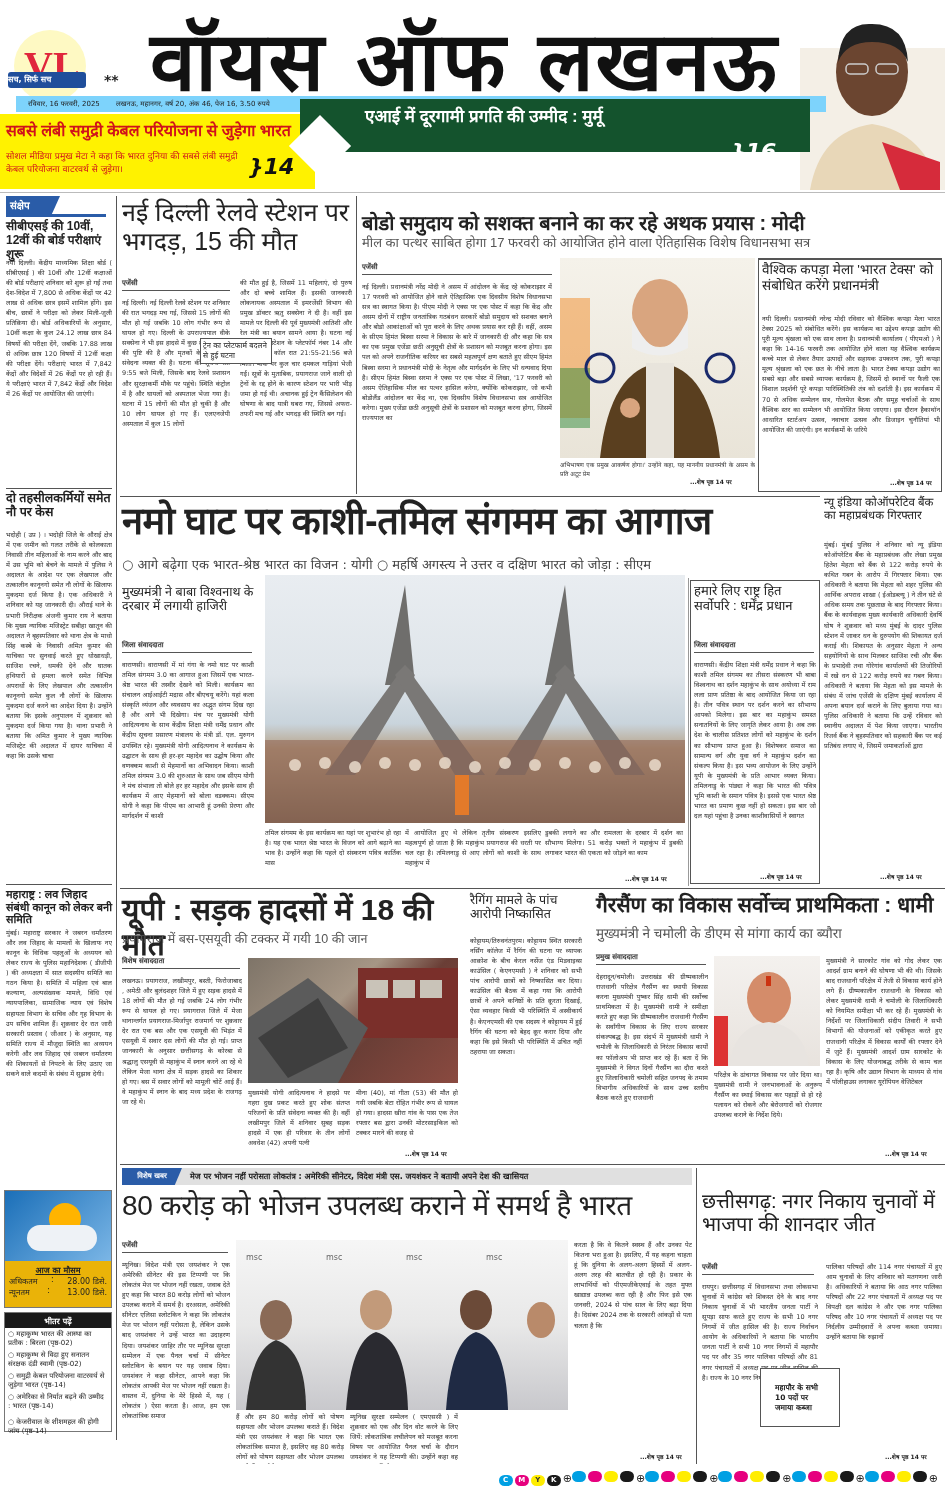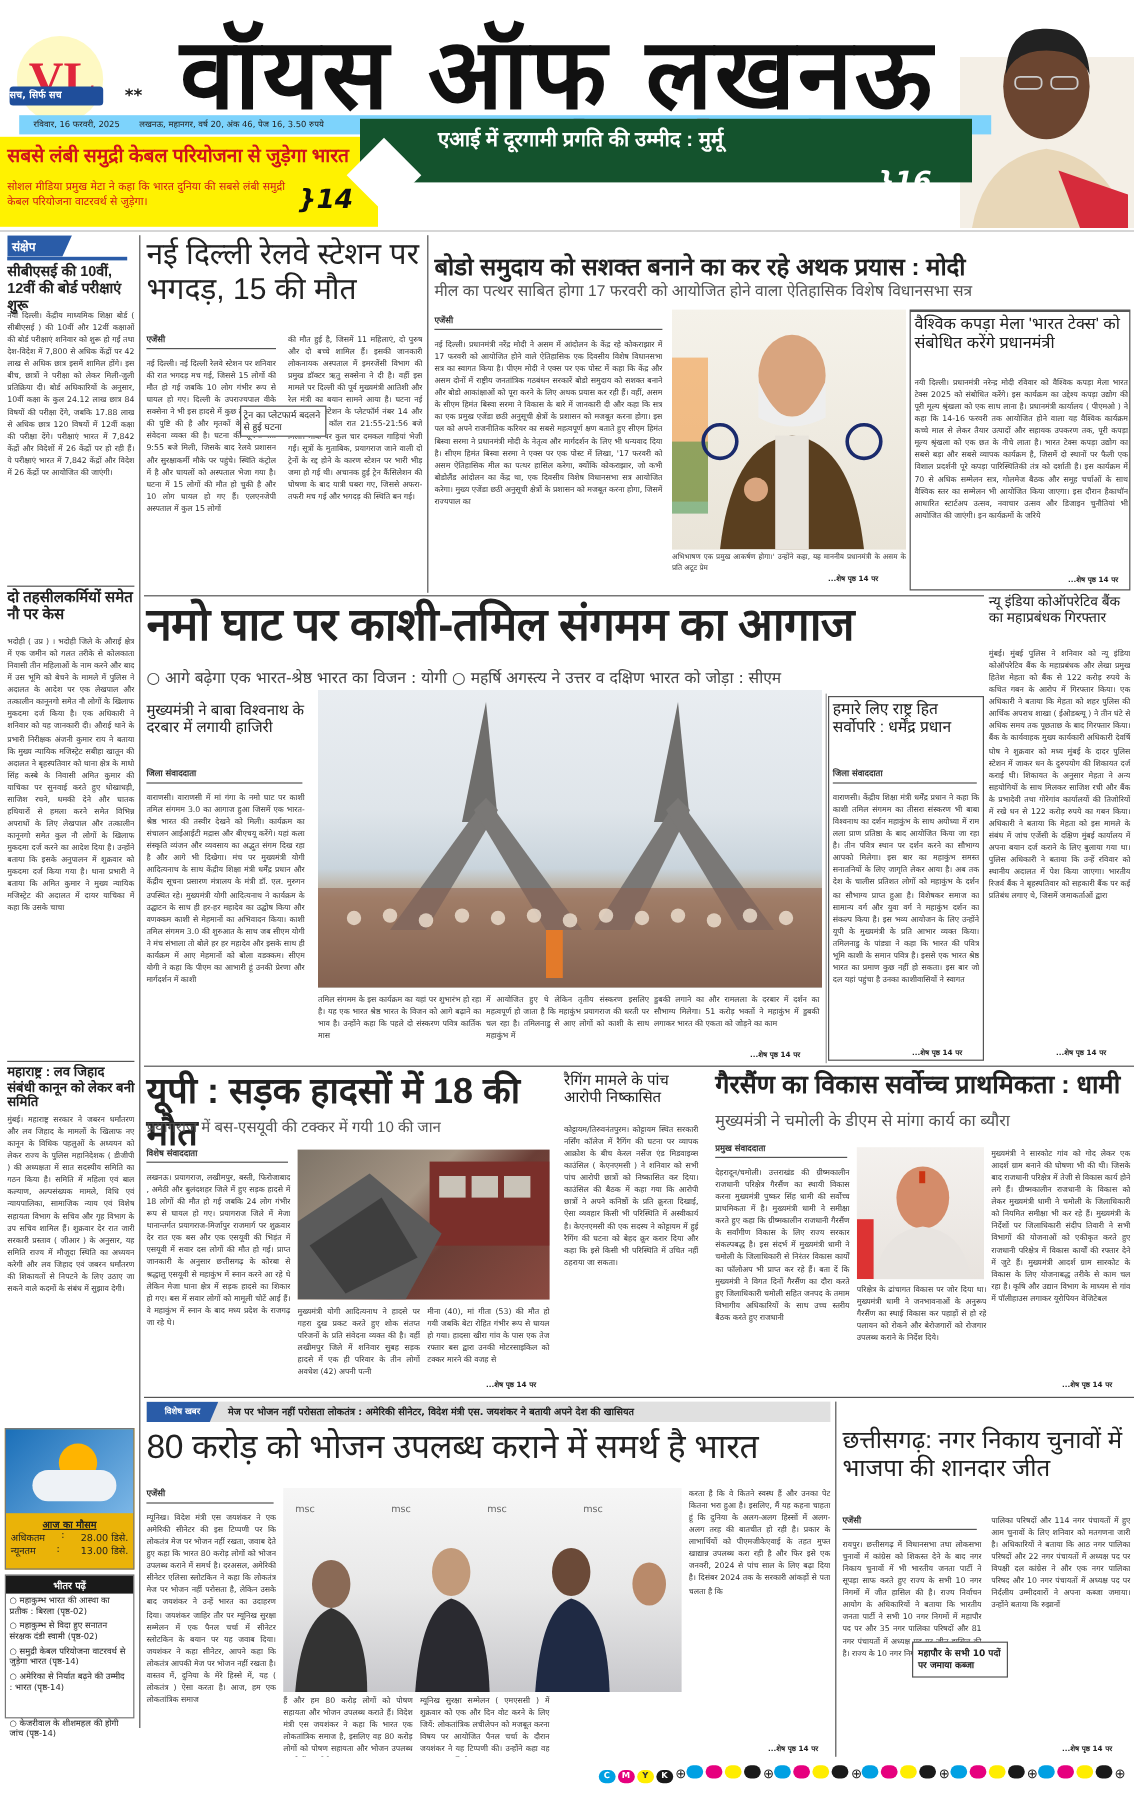--- a/index.html
+++ b/index.html
@@ -98,21 +98,21 @@
     <span>13.00 डिसे.</span>
   </div>
 </div>
 
 <div class="abs" style="left:4px;top:1312px;width:108px;height:120px;border:1px solid #777">
   <div style="background:#1a1a1a;color:#fff;font-size:8px;font-weight:bold;text-align:center;padding:2px 0">भीतर पढ़ें</div>
   <div style="padding:2px 3px;font-size:7px;line-height:1.35">
     <div style="margin-bottom:2px">○ <span>महाकुम्भ भारत की आस्था का प्रतीक : बिरला</span> <span>(पृष्ठ-02)</span></div>
     <div style="margin-bottom:2px">○ <span>महाकुम्भ से विदा हुए सनातन संरक्षक दंडी स्वामी</span> <span>(पृष्ठ-02)</span></div>
     <div style="margin-bottom:2px">○ <span>समुद्री केबल परियोजना वाटरवर्थ से जुड़ेगा भारत</span> <span>(पृष्ठ-14)</span></div>
-    <div style="margin-bottom:20px">○ <span>अमेरिका से निर्यात बढ़ने की उम्मीद : भारत</span> <span>(पृष्ठ-14)</span></div>
+    <div style="margin-bottom:6px">○ <span>अमेरिका से निर्यात बढ़ने की उम्मीद : भारत</span> <span>(पृष्ठ-14)</span></div>
     <div>○ <span>केजरीवाल के शीशमहल की होगी जांच</span> <span>(पृष्ठ-14)</span></div>
   </div>
 </div>
 
 <div class="vline" style="left:116px;top:196px;height:1244px"></div>
 
 <div class="abs hl" style="left:122px;top:198px;width:230px;font-size:25px;font-weight:normal">नई दिल्ली रेलवे स्टेशन पर भगदड़, 15 की मौत</div>
 <div class="abs byline" style="left:122px;top:278px;width:108px">एजेंसी</div>
 <div class="abs body" style="left:122px;top:298px;width:108px;height:190px">नई दिल्ली। नई दिल्ली रेलवे स्टेशन पर शनिवार की रात भगदड़ मच गई, जिससे 15 लोगों की मौत हो गई जबकि 10 लोग गंभीर रूप से घायल हो गए। दिल्ली के उपराज्यपाल वीके सक्सेना ने भी इस हादसे में कुछ लोगों के मरने की पुष्टि की है और मृतकों के प्रति गहरी संवेदना व्यक्त की है। घटना की सूचना रात 9:55 बजे मिली, जिसके बाद रेलवे प्रशासन और सुरक्षाकर्मी मौके पर पहुंचे। स्थिति कंट्रोल में है और घायलों को अस्पताल भेजा गया है। घटना में 15 लोगों की मौत हो चुकी है और 10 लोग घायल हो गए हैं। एलएनजेपी अस्पताल में कुल 15 लोगों</div>
 <div class="abs body" style="left:240px;top:278px;width:112px;height:210px">की मौत हुई है, जिसमें 11 महिलाएं, दो पुरुष और दो बच्चे शामिल हैं। इसकी जानकारी लोकनायक अस्पताल में इमरजेंसी विभाग की प्रमुख डॉक्टर ऋतु सक्सेना ने दी है। वहीं इस मामले पर दिल्ली की पूर्व मुख्यमंत्री आतिशी और रेल मंत्री का बयान सामने आया है। घटना नई दिल्ली रेलवे स्टेशन के प्लेटफॉर्म नंबर 14 और 15 पर हुई। कॉल रात 21:55-21:56 बजे मिली। मौके पर कुल चार दमकल गाड़ियां भेजी गईं। सूत्रों के मुताबिक, प्रयागराज जाने वाली दो ट्रेनों के रद्द होने के कारण स्टेशन पर भारी भीड़ जमा हो गई थी। अचानक हुई ट्रेन कैंसिलेशन की घोषणा के बाद यात्री घबरा गए, जिससे अफरा-तफरी मच गई और भगदड़ की स्थिति बन गई।</div>
@@ -266,21 +266,21 @@
 <div class="abs body" style="left:236px;top:1412px;width:108px;height:52px">हैं और हम 80 करोड़ लोगों को पोषण सहायता और भोजन उपलब्ध कराते हैं। विदेश मंत्री एस जयशंकर ने कहा कि भारत एक लोकतांत्रिक समाज है, इसलिए वह 80 करोड़ लोगों को पोषण सहायता और भोजन उपलब्ध कराने में समर्थ है।</div>
 <div class="abs body" style="left:350px;top:1412px;width:108px;height:52px">म्यूनिख सुरक्षा सम्मेलन ( एमएससी ) में शुक्रवार को एक और दिन वोट करने के लिए जियें: लोकतांत्रिक लचीलेपन को मजबूत करना विषय पर आयोजित पैनल चर्चा के दौरान जयशंकर ने यह टिप्पणी की। उन्होंने कहा वह इस बात पर निर्भर</div>
 <div class="abs body" style="left:574px;top:1240px;width:118px;height:224px">करता है कि वे कितने स्वस्थ हैं और उनका पेट कितना भरा हुआ है। इसलिए, मैं यह कहना चाहता हूं कि दुनिया के अलग-अलग हिस्सों में अलग-अलग तरह की बातचीत हो रही है। प्रकार के लाभार्थियों को पीएमजीकेएवाई के तहत मुफ्त खाद्यान्न उपलब्ध करा रही है और फिर इसे एक जनवरी, 2024 से पांच साल के लिए बढ़ा दिया है। दिसंबर 2024 तक के सरकारी आंकड़ों से पता चलता है कि</div>
 <div class="abs more" style="left:640px;top:1453px;font-size:6px">...शेष पृष्ठ 14 पर</div>
 
 <div class="vline" style="left:696px;top:1168px;height:296px"></div>
 
 <div class="abs hl" style="left:702px;top:1190px;width:240px;font-size:20px;font-weight:normal">छत्तीसगढ़: नगर निकाय चुनावों में भाजपा की शानदार जीत</div>
 <div class="abs byline" style="left:702px;top:1262px;width:112px">एजेंसी</div>
 <div class="abs body" style="left:702px;top:1282px;width:116px;height:182px">रायपुर। छत्तीसगढ़ में विधानसभा तथा लोकसभा चुनावों में कांग्रेस को शिकस्त देने के बाद नगर निकाय चुनावों में भी भारतीय जनता पार्टी ने सूपड़ा साफ करते हुए राज्य के सभी 10 नगर निगमों में जीत हासिल की है। राज्य निर्वाचन आयोग के अधिकारियों ने बताया कि भारतीय जनता पार्टी ने सभी 10 नगर निगमों में महापौर पद पर और 35 नगर पालिका परिषदों और 81 नगर पंचायतों में अध्यक्ष पद पर जीत हासिल की है। राज्य के 10 नगर निगमों, 49 नगर</div>
-<div class="abs" style="left:760px;top:1368px;width:80px;border:1px solid #555;background:#fff;font-size:7.5px;line-height:1.3;padding:4px;font-weight:bold">महापौर के सभी 10 पदों पर जमाया कब्जा</div>
+<div class="abs" style="left:760px;top:1368px;width:80px;border:1px solid #555;background:#fff;font-size:7.5px;line-height:1.3;padding:14px;font-weight:bold">महापौर के सभी 10 पदों पर जमाया कब्जा</div>
 <div class="abs body" style="left:826px;top:1262px;width:116px;height:192px">पालिका परिषदों और 114 नगर पंचायतों में हुए आम चुनावों के लिए शनिवार को मतगणना जारी है। अधिकारियों ने बताया कि आठ नगर पालिका परिषदों और 22 नगर पंचायतों में अध्यक्ष पद पर विपक्षी दल कांग्रेस ने और एक नगर पालिका परिषद और 10 नगर पंचायतों में अध्यक्ष पद पर निर्दलीय उम्मीदवारों ने अपना कब्जा जमाया। उन्होंने बताया कि रुझानों</div>
 <div class="abs more" style="left:885px;top:1453px;font-size:6px">...शेष पृष्ठ 14 पर</div>
 
 <div class="abs" style="left:8px;top:1469px;width:930px;height:14px;display:flex;justify-content:flex-end;align-items:center">
   <div>
     <span class="cmyk" style="background:#00a0e3">C</span><span class="cmyk" style="background:#e6007e">M</span><span class="cmyk" style="background:#ffed00;color:#333">Y</span><span class="cmyk" style="background:#1a1a1a">K</span><span style="font-size:11px">⊕</span>
   </div>
   <div><span class="cmyk" style="background:#00a0e3"></span><span class="cmyk" style="background:#e6007e"></span><span class="cmyk" style="background:#ffed00"></span><span class="cmyk" style="background:#1a1a1a"></span><span style="font-size:11px">⊕</span></div>
   <div><span class="cmyk" style="background:#00a0e3"></span><span class="cmyk" style="background:#e6007e"></span><span class="cmyk" style="background:#ffed00"></span><span class="cmyk" style="background:#1a1a1a"></span><span style="font-size:11px">⊕</span></div>
   <div><span class="cmyk" style="background:#00a0e3"></span><span class="cmyk" style="background:#e6007e"></span><span class="cmyk" style="background:#ffed00"></span><span class="cmyk" style="background:#1a1a1a"></span><span style="font-size:11px">⊕</span></div>

